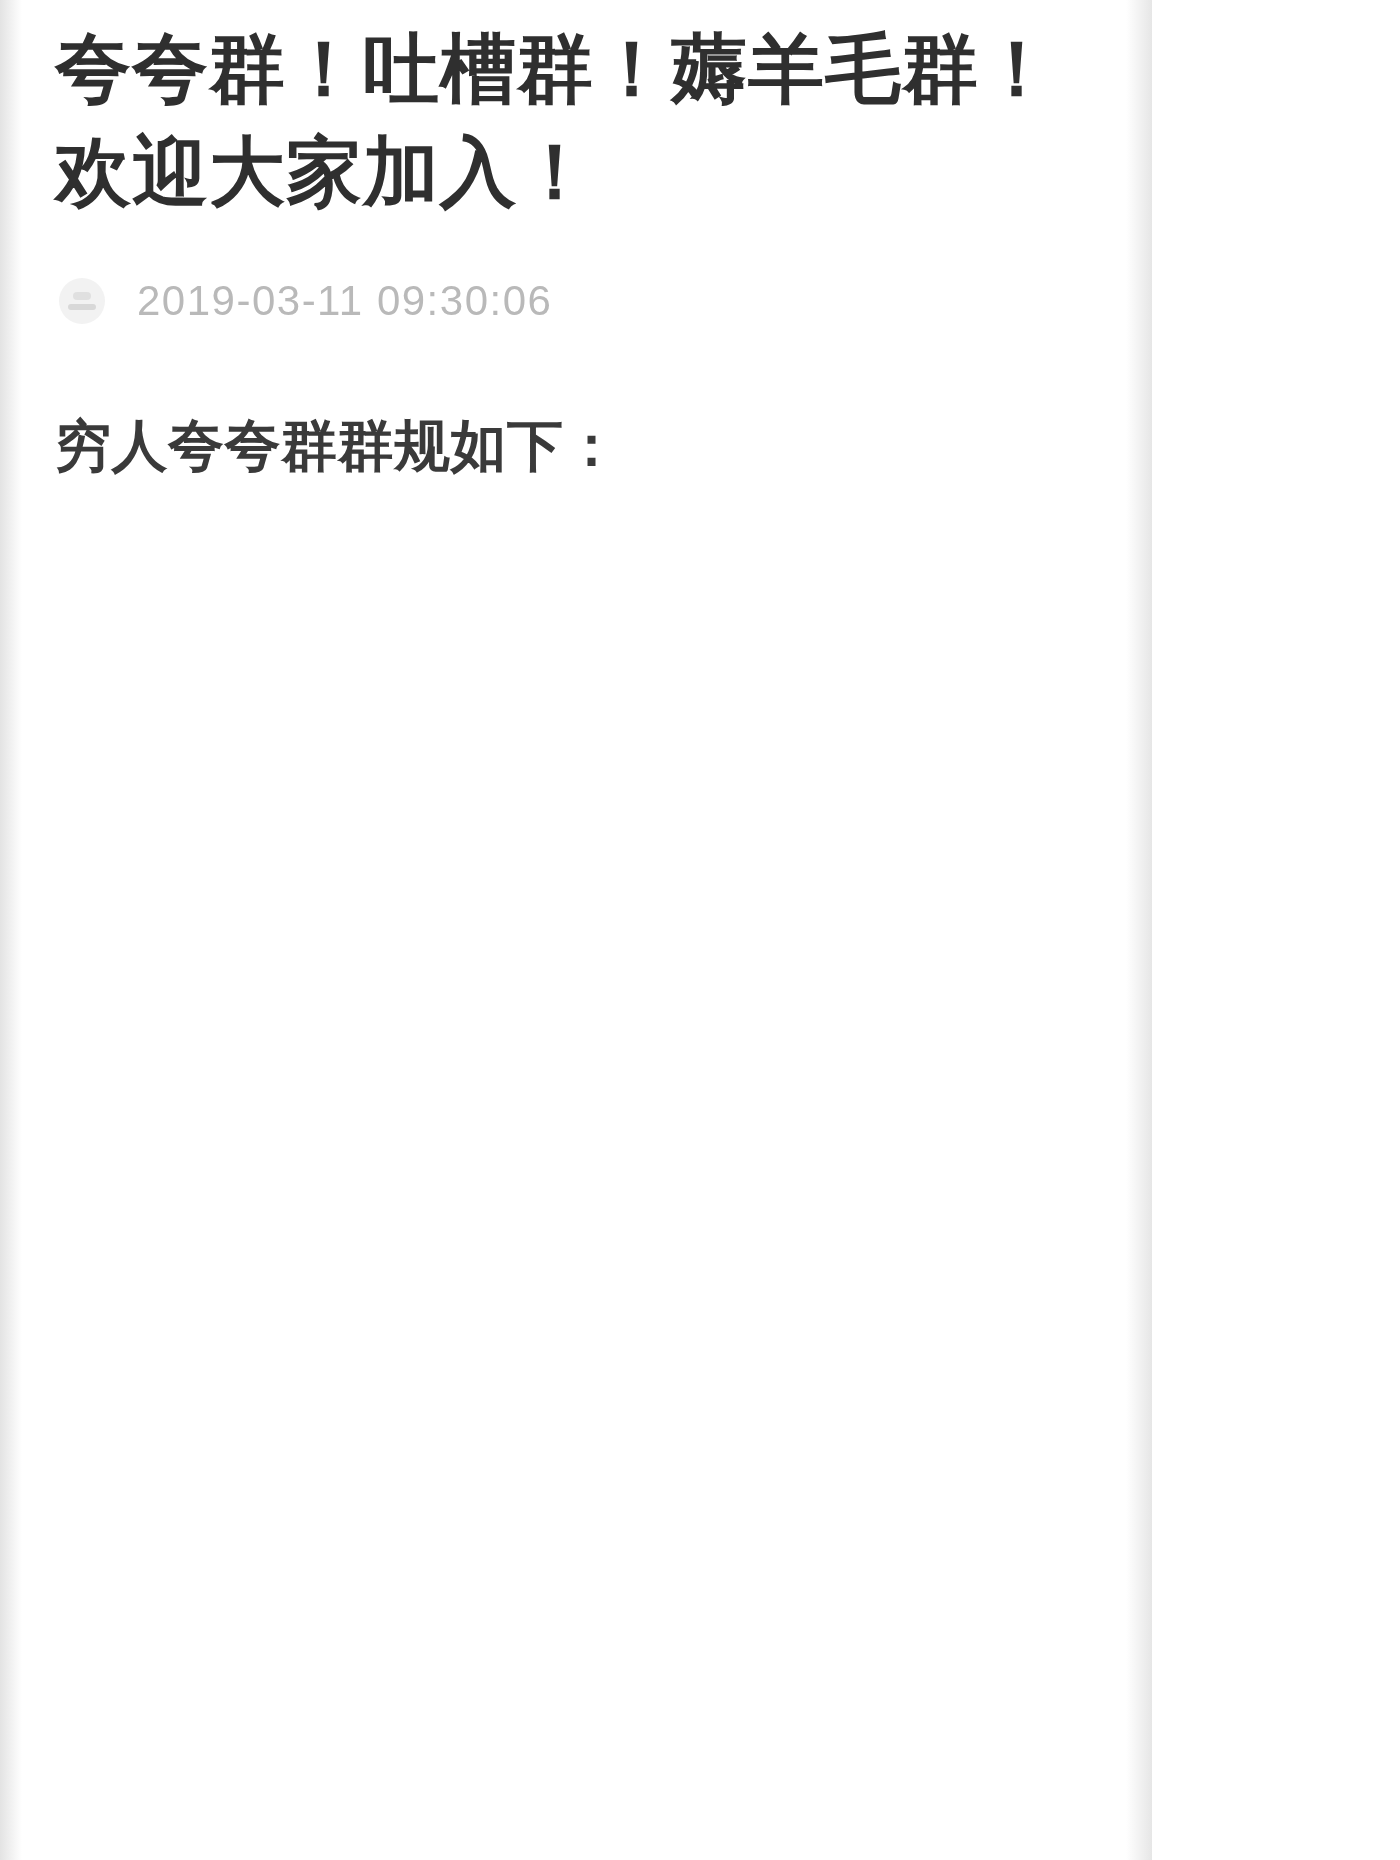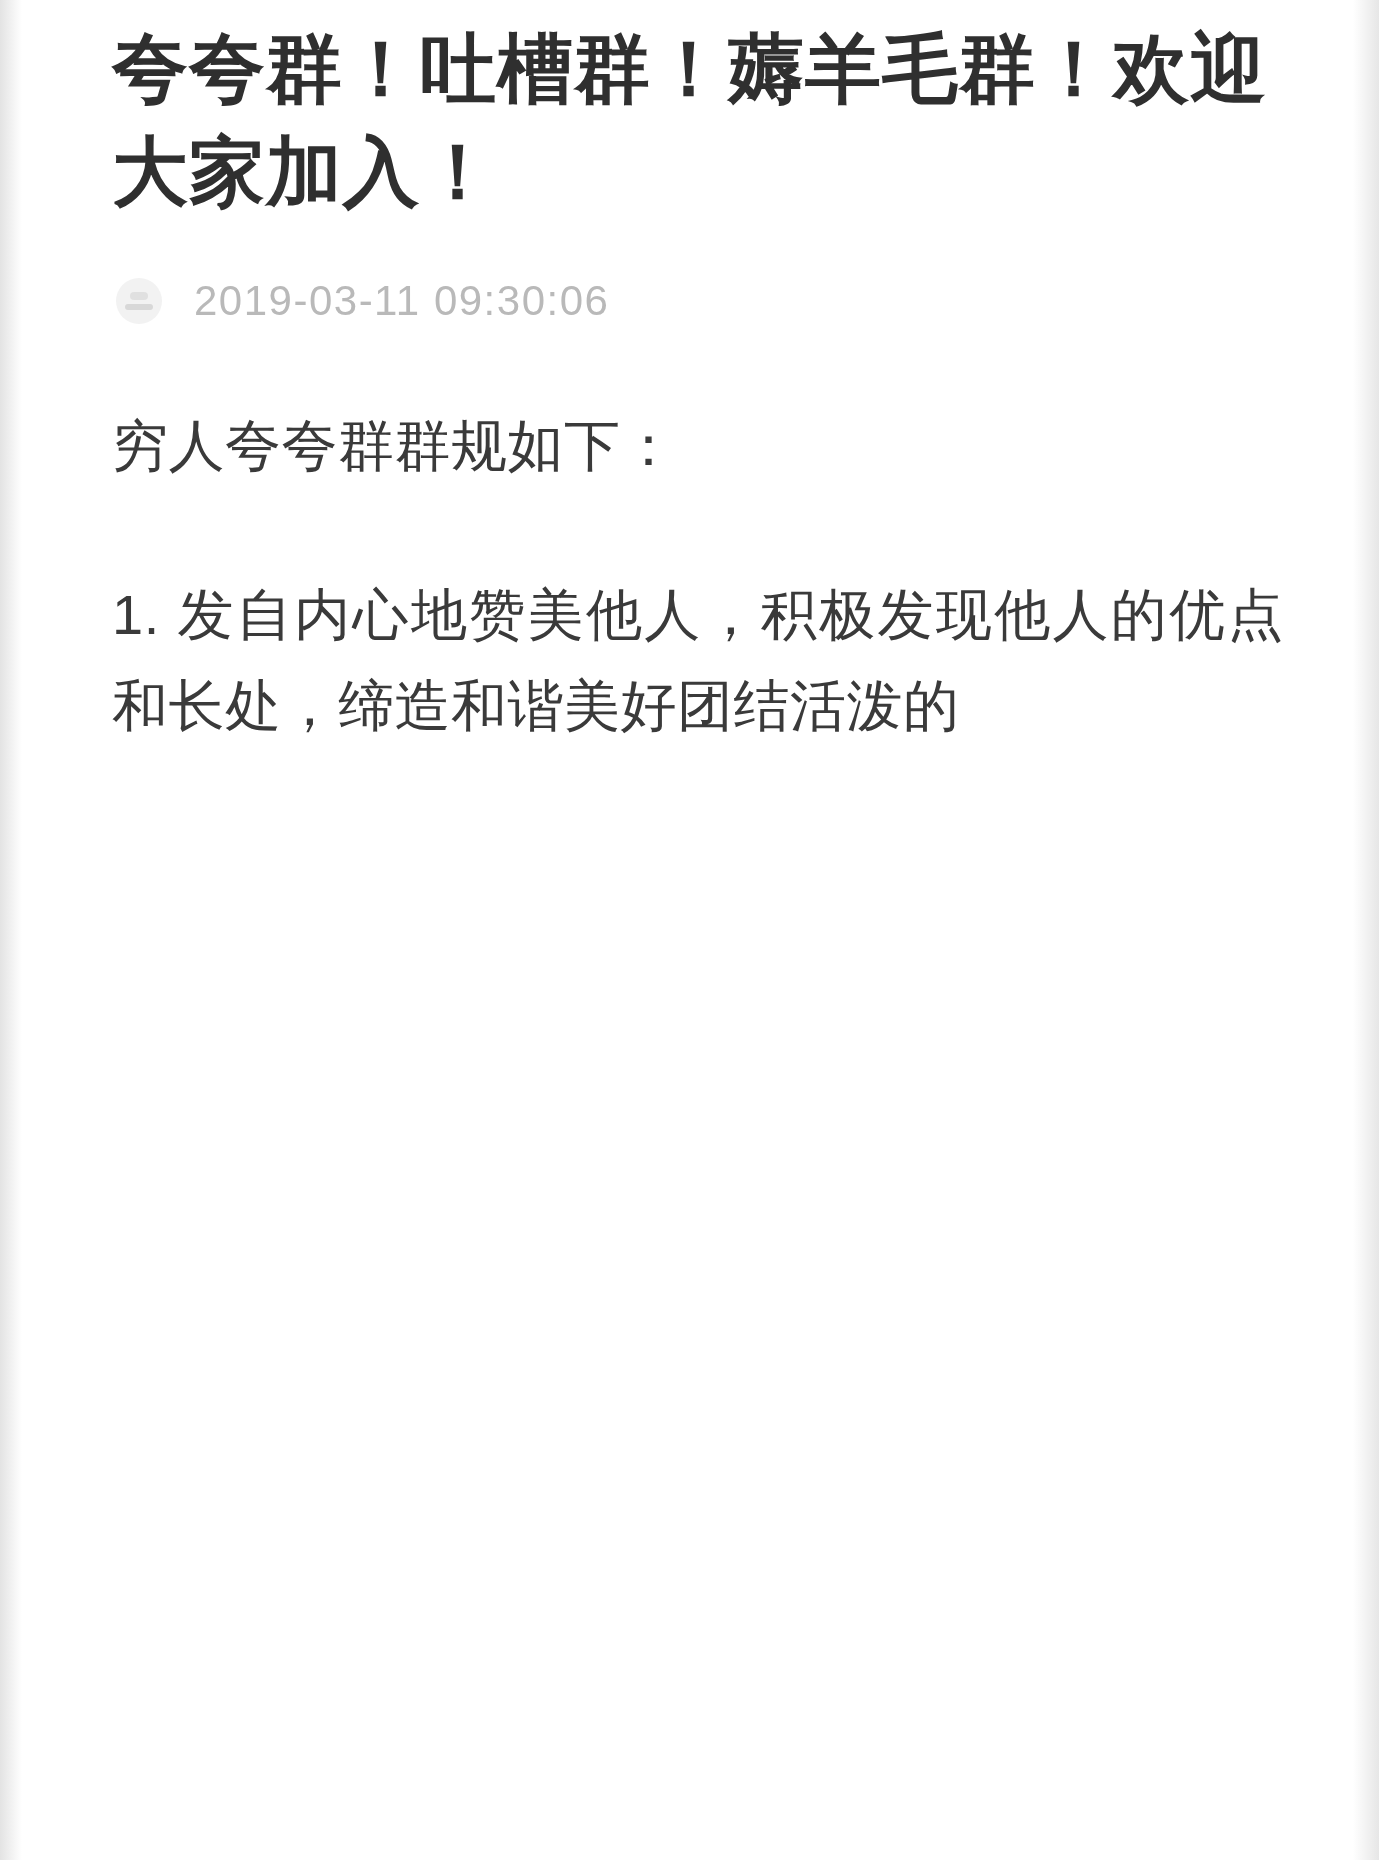--- a/index.html
+++ b/index.html
@@ -11,24 +11,24 @@
   body {
     width: 1400px;
     height: 1860px;
     overflow: hidden;
     font-family: "Liberation Sans", "DejaVu Sans", sans-serif;
     color: #3d3d3d;
     -webkit-font-smoothing: antialiased;
   }
   .page {
     position: relative;
-    width: 1379px;
+    width: 1152px;
     height: 1860px;
     box-sizing: border-box;
-    padding: 18px 95px 0 112px;
+    padding: 18px 95px 0 55px;
   }
   
   .edge-left {
     position: absolute;
     left: 0; top: 0;
     width: 22px; height: 100%;
     background: linear-gradient(to right, #e3e3e3, #ffffff);
     pointer-events: none;
   }
   .edge-right {
@@ -93,20 +93,21 @@
   }
   .para {
     font-size: 56px;
     line-height: 1.62;
     color: #3a3a3a;
     margin: 0 0 78px 0;
     letter-spacing: 0.5px;
     word-break: break-all;
     text-align: justify;
     text-justify: inter-ideograph;
+    font-weight: bold;
   }
   .para:last-child {
     margin-bottom: 0;
   }
 </style>
 </head>
 <body>
 
 <div class="page">
   <div class="edge-left"></div>
@@ -114,15 +115,14 @@
 
   <h1 class="title">夸夸群！吐槽群！薅羊毛群！欢迎大家加入！</h1>
 
   <div class="meta">
     <div class="meta-avatar"></div>
     <div class="meta-date">2019-03-11 09:30:06</div>
   </div>
 
   <div class="body">
     <p class="para">穷人夸夸群群规如下：</p>
-    <p class="para">1. 发自内心地赞美他人，积极发现他人的优点和长处，缔造和谐美好团结活泼的</p>
   </div>
 </div>
 
 </body></html>

